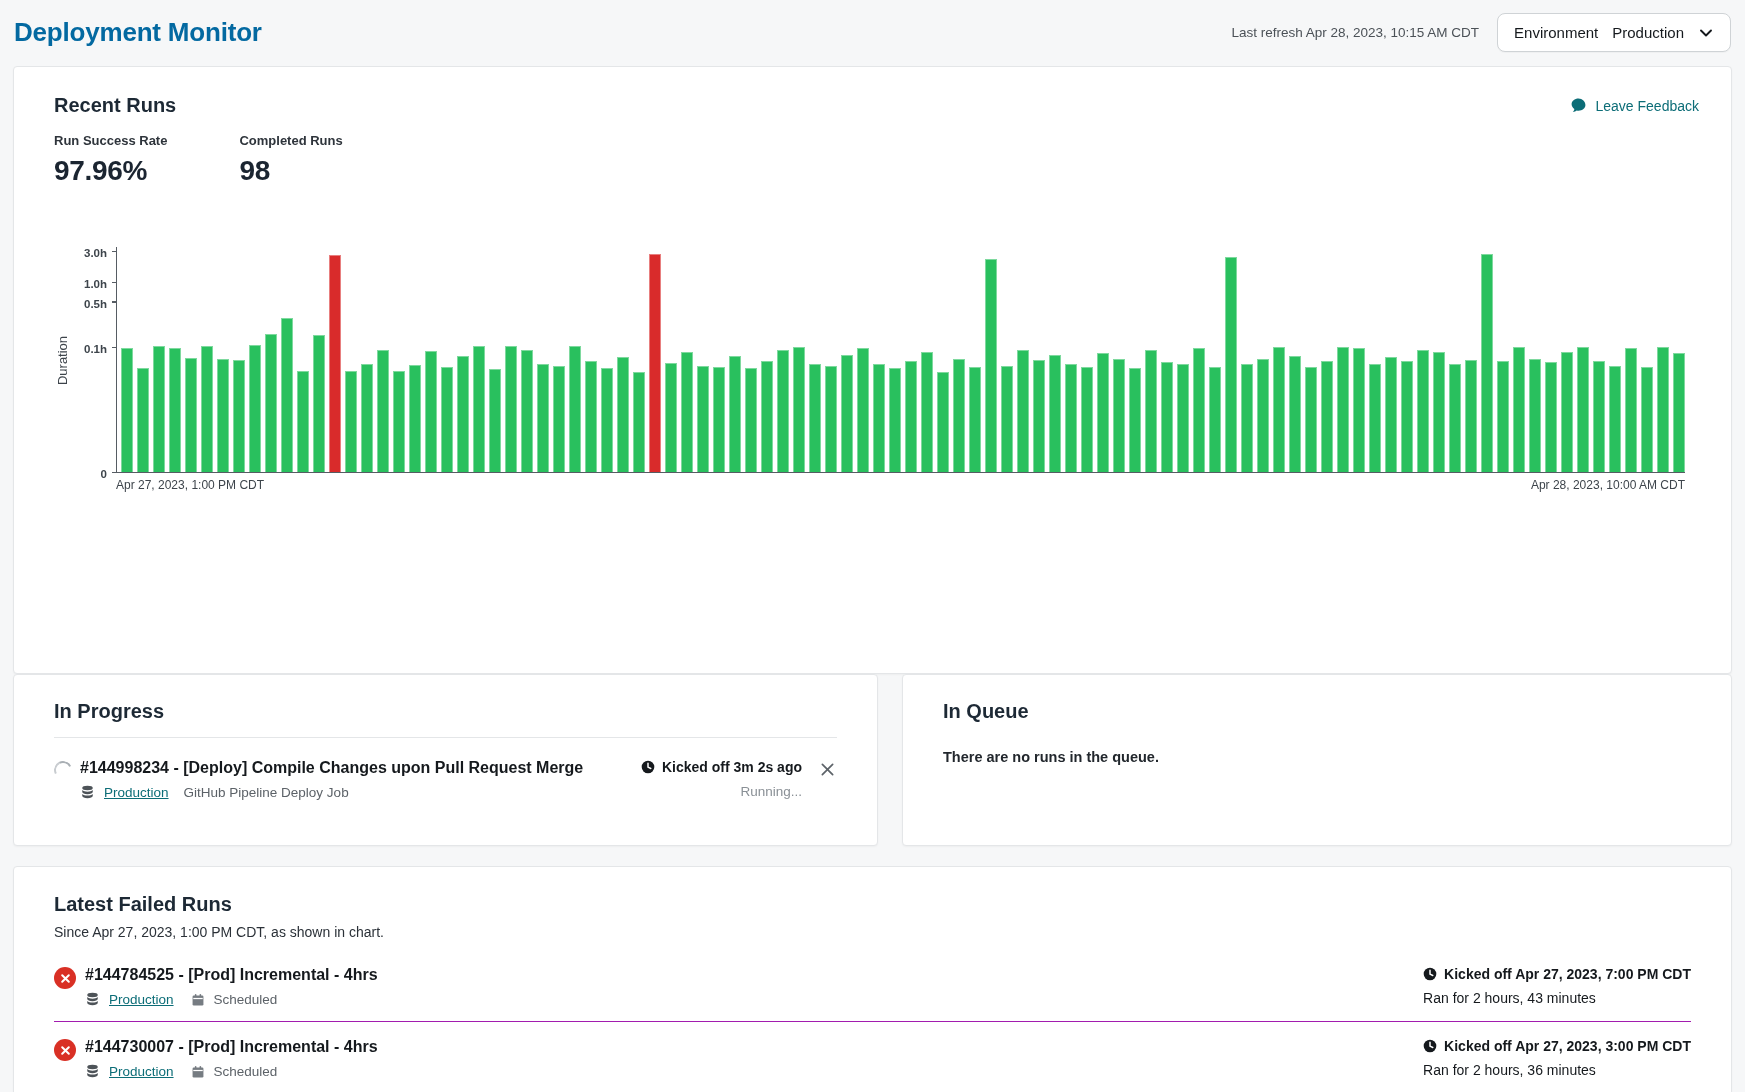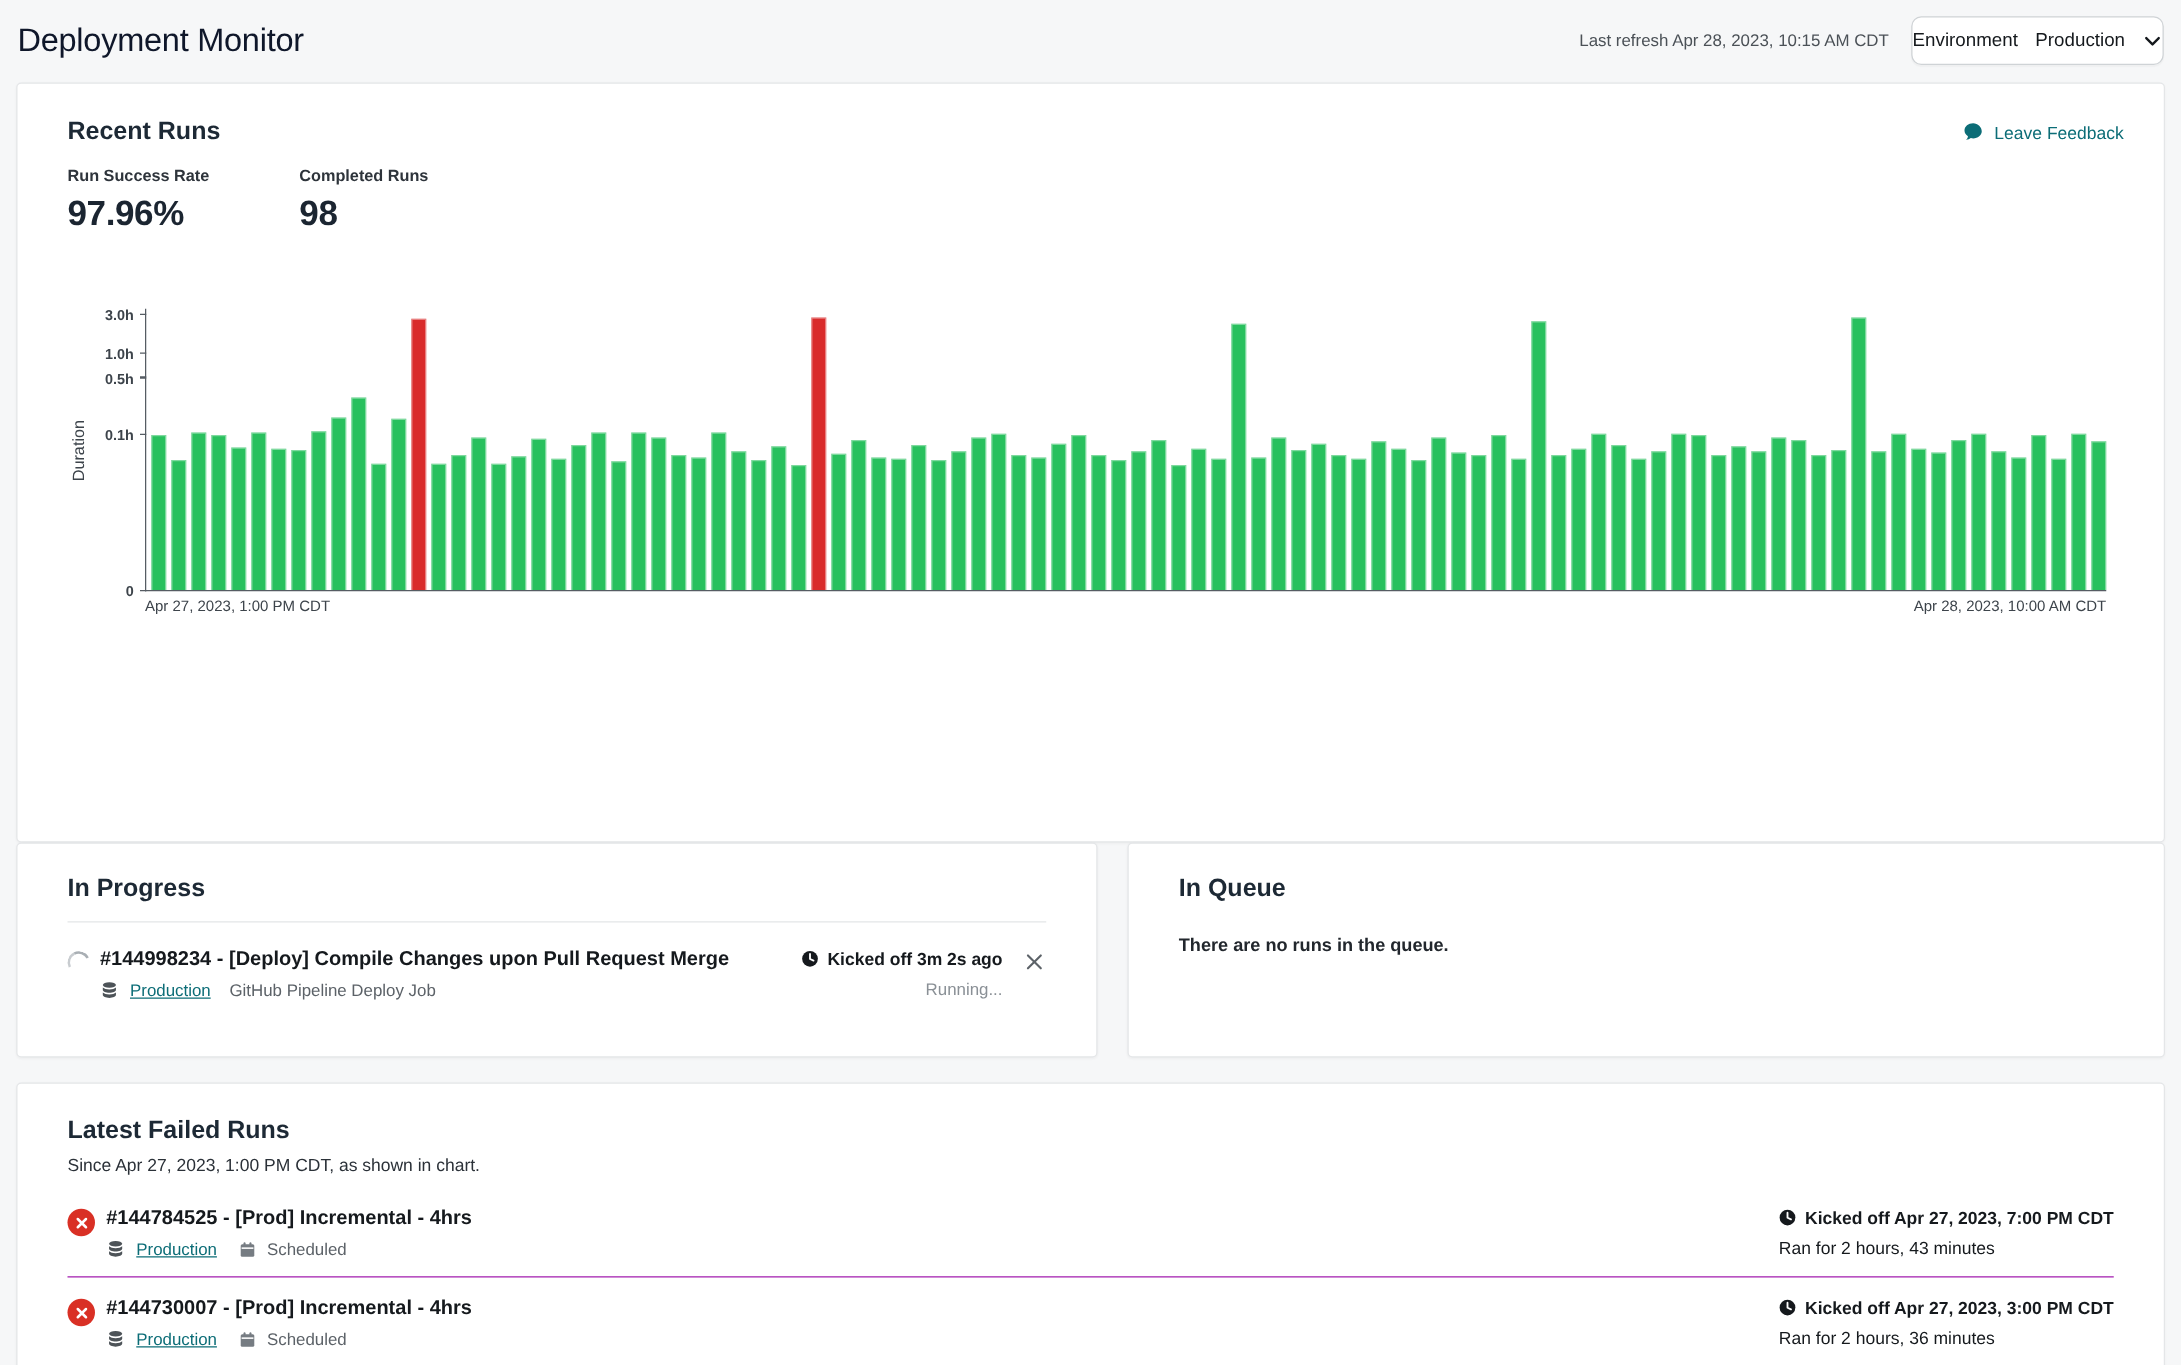--- a/index.html
+++ b/index.html
@@ -5,26 +5,26 @@
   * { box-sizing: border-box; margin: 0; padding: 0; }
   html,body { width:1745px; height:1092px; }
   body {
     font-family: "Liberation Sans", sans-serif;
     background: #f6f7f8;
     color: #15191d;
     overflow: hidden;
   }
   
   .topbar { display:flex; justify-content:space-between; align-items:center; padding:13px 14px 14px 14px; }
-  .page-title { font-size:26px; font-weight:400; color:#0f172a; letter-spacing:-0.2px; }
+  .page-title { font-size:26px; font-weight:700; color:#0369a1; letter-spacing:-0.2px; }
   .topbar-right { display:flex; align-items:center; gap:18px; }
   .last-refresh { font-size:13.5px; color:#4b5157; }
   .env-select {
     display:flex; align-items:center; gap:14px; background:#fff;
-    border:1px solid #cfd3d6; border-radius:8px; padding:10px 0;
+    border:1px solid #cfd3d6; border-radius:8px; padding:10px 16px;
     font-size:15px; color:#15191d; cursor:pointer; box-shadow:0 1px 1px rgba(0,0,0,.03);
   }
   .env-select .env-label { color:#15191d; }
   .env-select .env-value { color:#15191d; }
   
   .content { padding:0 13px; }
   .card {
     background:#fff; border:1px solid #e4e6e8; border-radius:4px;
     box-shadow:0 1px 2px rgba(22,29,37,.04);
   }

